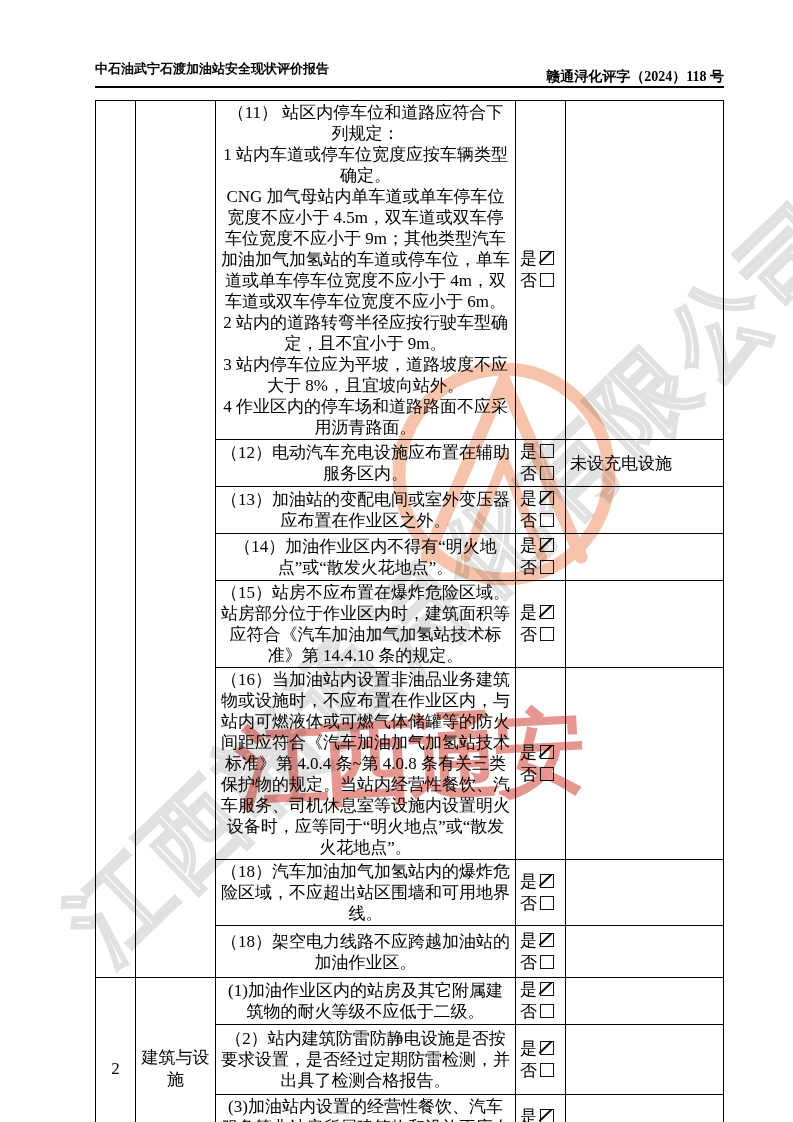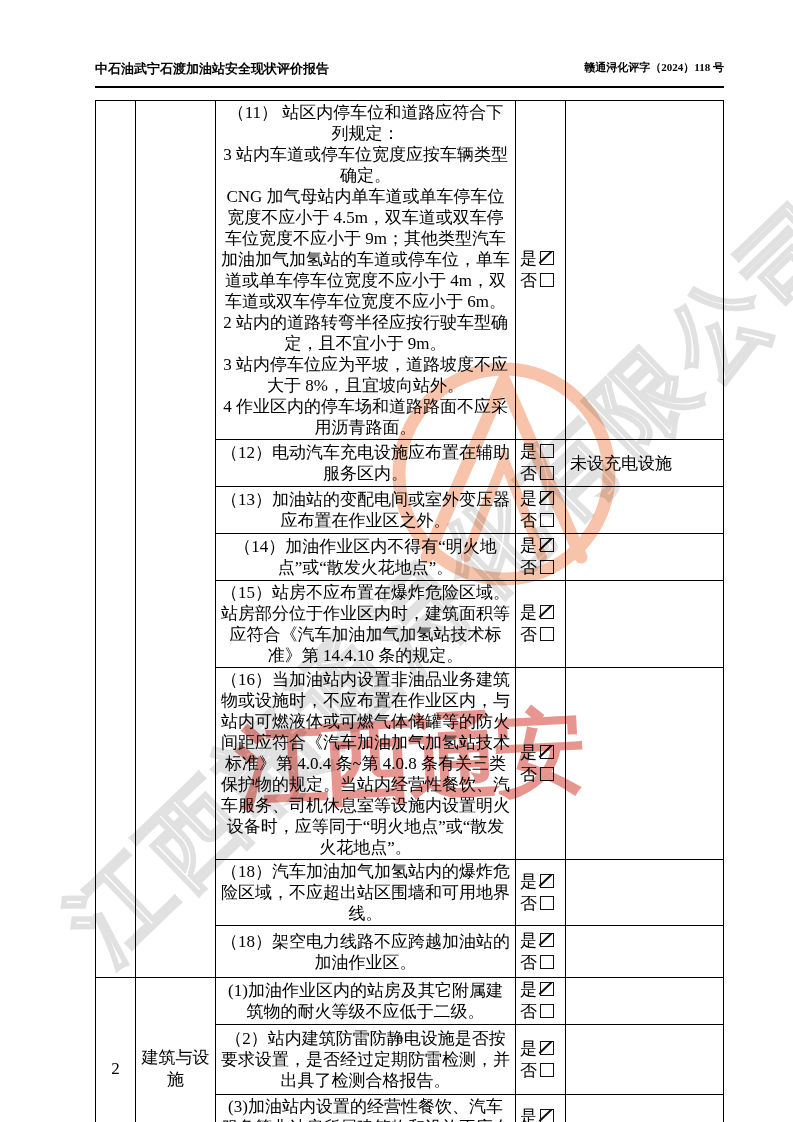--- a/index.html
+++ b/index.html
@@ -6,21 +6,21 @@
   .page{
     position:relative;
     width:793px;height:1122px;
     background:#ffffff;
     overflow:hidden;
     font-family:"Liberation Serif","DejaVu Serif",serif;
     color:#000;
   }
   
   .hdr-left{position:absolute;left:95px;top:60px;font-size:13px;font-weight:bold;}
-  .hdr-right{position:absolute;right:69px;top:60px;font-size:11px;font-weight:bold;padding-left:33px;}
+  .hdr-right{position:absolute;right:69px;top:68px;font-size:14px;font-weight:bold;padding-left:33px;}
   .hdr-rule{position:absolute;left:95px;top:86px;width:629px;border-bottom:2px solid #000;}
   
   .doc-table{
     position:absolute;left:95px;top:100px;
     border-collapse:collapse;table-layout:fixed;
     width:629px;
   }
   .doc-table td{
     border:1.5px solid #000;
     padding:1px 4px;
@@ -87,21 +87,21 @@
         <col style="width:50px">
         <col>
     </colgroup>
 
     <tbody>
         <tr class="rh1">
       <td class="seq" rowspan="8"></td>
       <td class="cat" rowspan="8"></td>
       <td class="item">
             <div class="para">（11） 站区内停车位和道路应符合下列规定：</div>
-            <div class="para">3 站内车道或停车位宽度应按车辆类型确定。</div>
+            <div class="para">1 站内车道或停车位宽度应按车辆类型确定。</div>
             <div class="para">CNG 加气母站内单车道或单车停车位宽度不应小于 4.5m，双车道或双车停车位宽度不应小于 9m；其他类型汽车加油加气加氢站的车道或停车位，单车道或单车停车位宽度不应小于 4m，双车道或双车停车位宽度不应小于 6m。</div>
             <div class="para">2 站内的道路转弯半径应按行驶车型确定，且不宜小于 9m。</div>
             <div class="para">3 站内停车位应为平坡，道路坡度不应大于 8%，且宜坡向站外。</div>
             <div class="para">4 作业区内的停车场和道路路面不应采用沥青路面。</div>
           </td>
       <td class="chk">
         <div class="chkrow"><span>是</span><span class="cbox checked"></span></div>
         <div class="chkrow"><span>否</span><span class="cbox"></span></div>
       </td>
       <td class="rem"></td>

